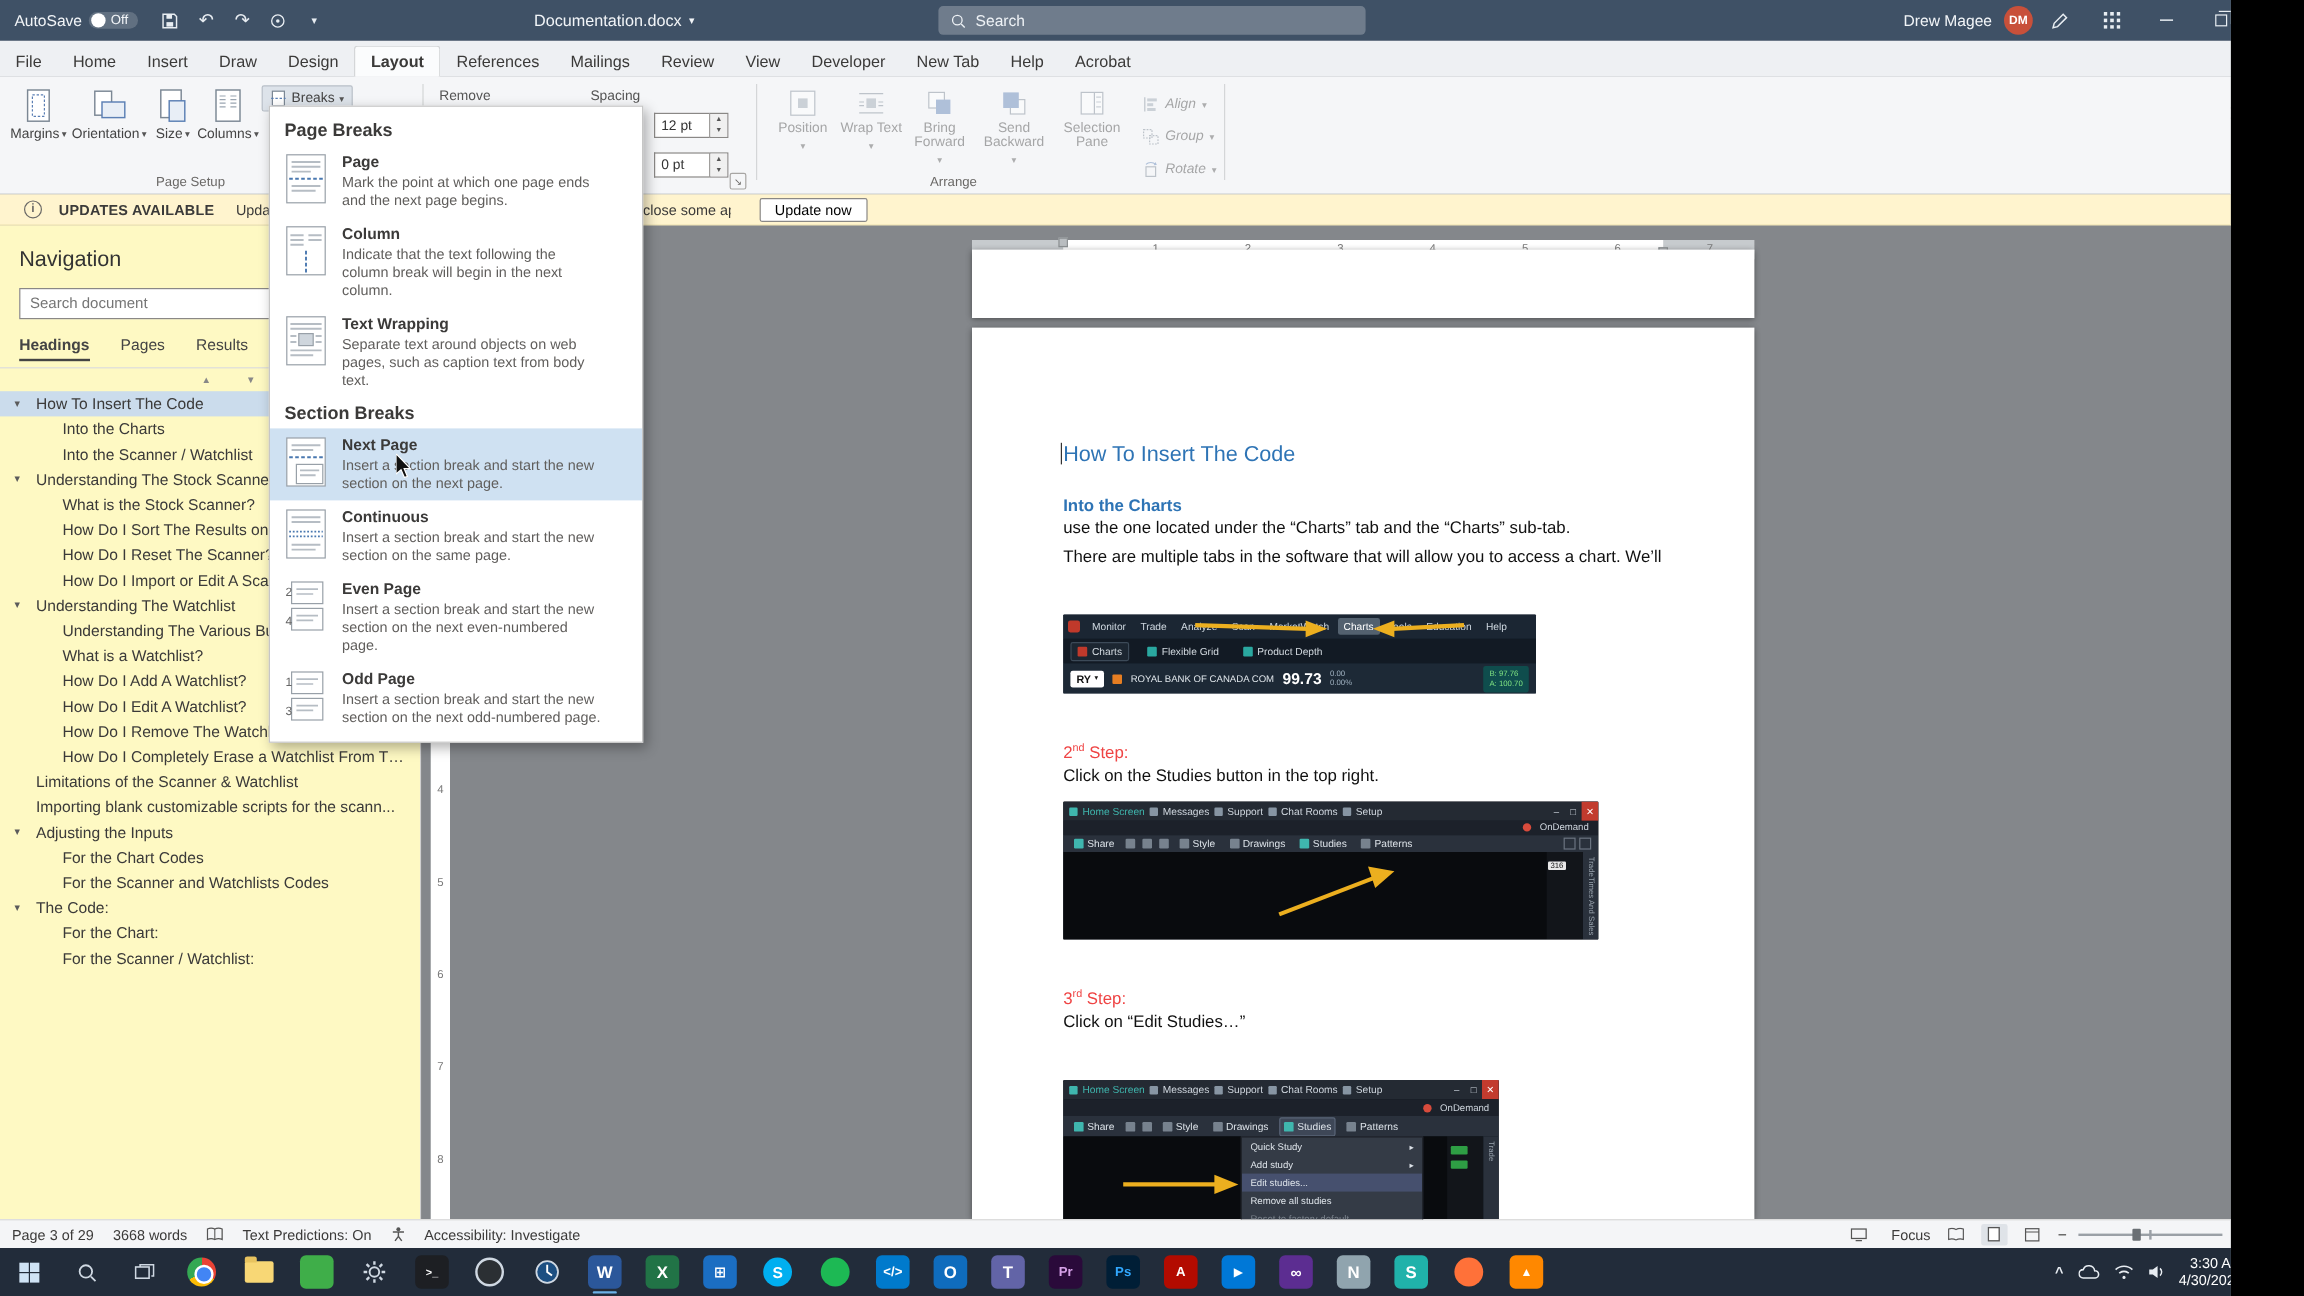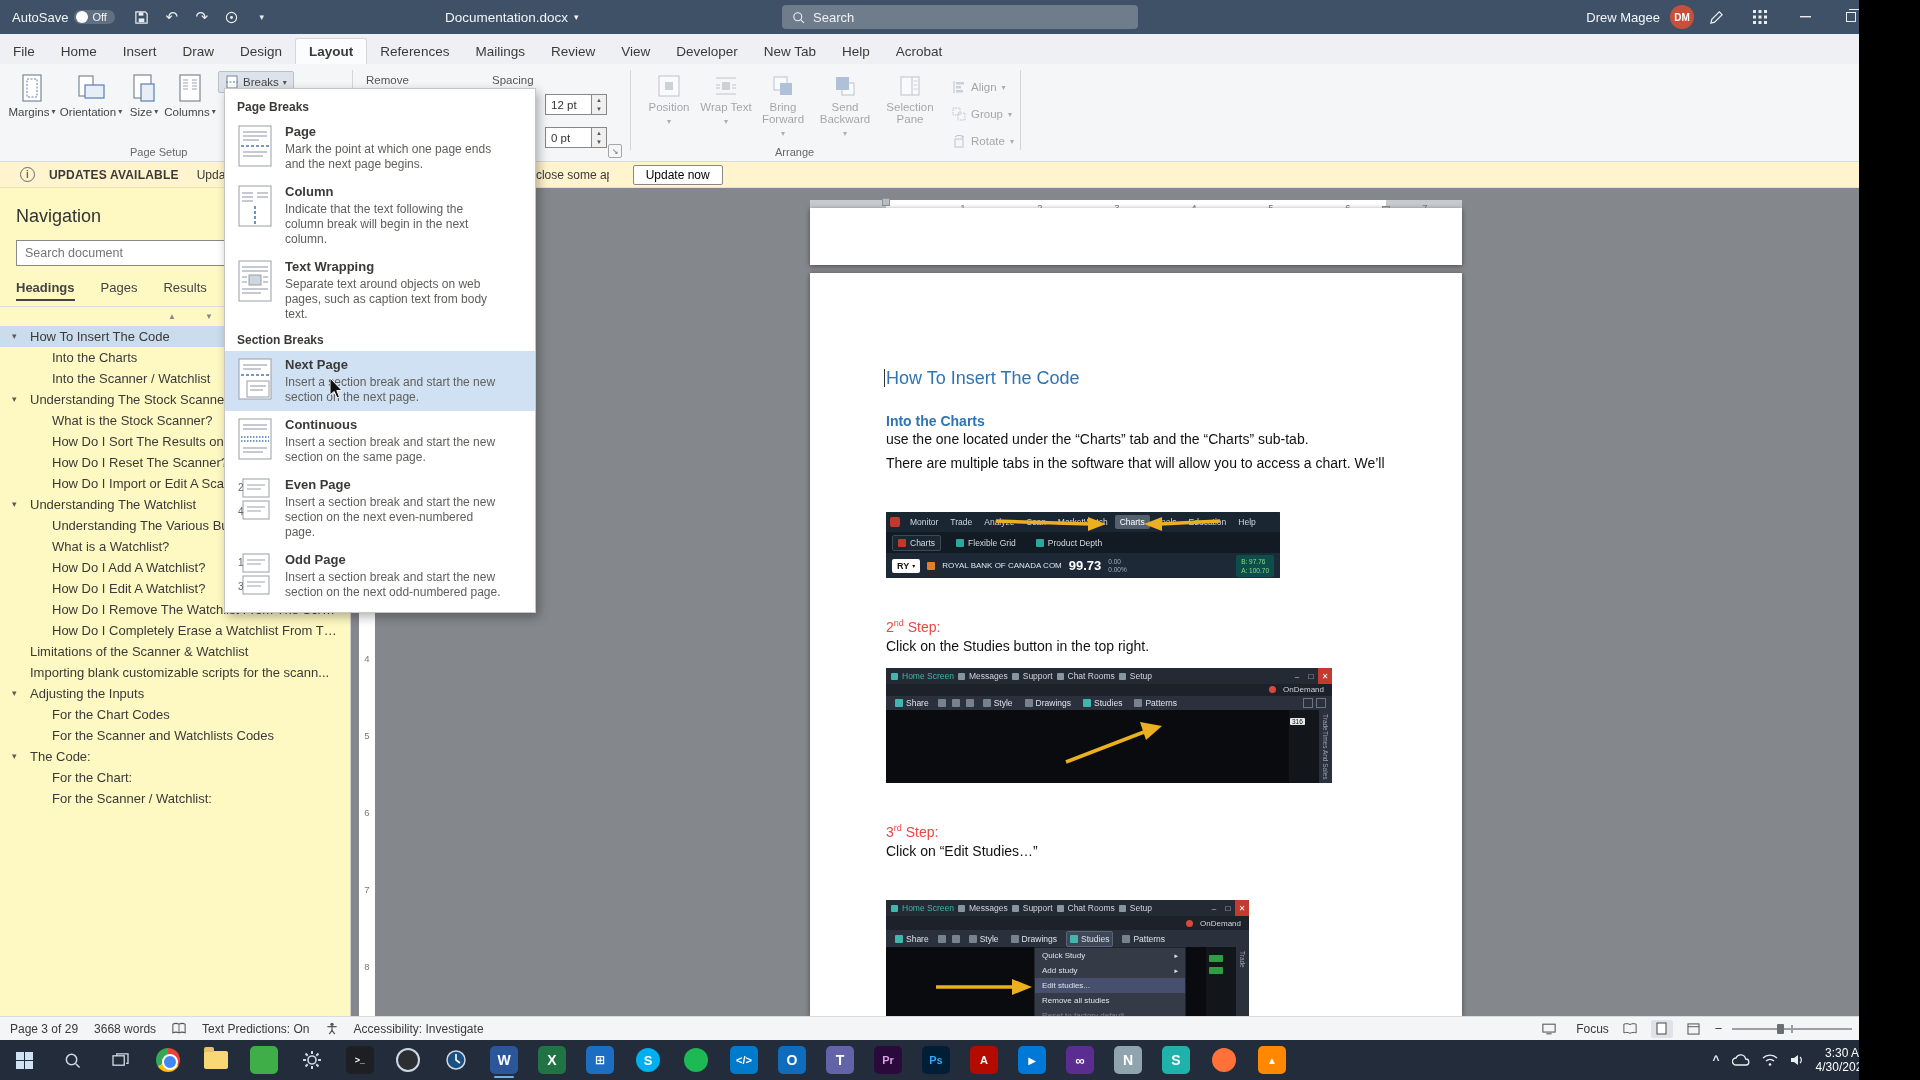--- a/index.html
+++ b/index.html
@@ -39,21 +39,21 @@
 .grp-label{position:absolute;bottom:3px;font-size:11px;color:#6a6866;}
 .dlg{position:absolute;bottom:3px;width:14px;height:14px;border:1px solid #a8a6a4;border-radius:2px;font-size:8px;color:#6a6866;display:flex;align-items:center;justify-content:center;}
 .breaks-btn{position:absolute;left:218px;top:7px;height:22px;display:flex;align-items:center;gap:4px;padding:0 6px;background:#dde3ea;border:1px solid #b9c0c8;border-radius:2px;}
 .col-hdr{position:absolute;top:10px;font-size:11.5px;color:#555;}
 .spin{position:absolute;width:62px;height:21px;display:flex;}
 .spin input{width:46px;height:21px;border:1px solid #8a8886;border-right:none;font-size:11.5px;padding-left:5px;font-family:inherit;color:#333;background:#fff;}
 .spin .btns{width:16px;height:21px;border:1px solid #8a8886;display:flex;flex-direction:column;}
 .spin .btns span{flex:1;font-size:6px;display:flex;align-items:center;justify-content:center;color:#555;background:#f0f0f0;}
 .rbtn-med{position:absolute;top:6px;width:58px;height:76px;display:flex;flex-direction:column;align-items:center;gap:3px;padding-top:4px;text-align:center;line-height:12px;}
 .dim{opacity:.45;}
-.rbtn-row{position:absolute;height:22px;display:flex;align-items:center;gap:5px;font-size:11.5px;}
+.rbtn-row{position:absolute;height:22px;display:flex;align-items:center;gap:5px;font-size:11.5px;font-style:italic;}
 
 
 .msgbar{position:absolute;left:0;top:162px;width:1920px;height:26px;background:#fff4ce;display:flex;align-items:center;font-size:12px;color:#3b3a39;border-bottom:1px solid #efe3b3;}
 .mb-ico{width:15px;height:15px;border-radius:50%;border:1.5px solid #6a6866;color:#6a6866;font-size:10px;display:flex;align-items:center;justify-content:center;margin:0 14px 0 20px;font-weight:bold;}
 .mb-badge{font-weight:bold;margin-right:18px;letter-spacing:.2px;}
 .mb-btn{margin-left:24px;background:#fff;border:1px solid #8a8886;padding:2px 12px;font-size:12px;border-radius:2px;}
 .mb-close{margin-left:auto;margin-right:16px;font-size:13px;color:#555;}
 
 
 .main{position:absolute;left:0;top:188px;width:1920px;height:828px;}
@@ -148,21 +148,21 @@
 .fside{width:13px;background:#2a313c;display:flex;flex-direction:column;align-items:center;justify-content:space-between;padding:4px 0;}
 .vtext{writing-mode:vertical-rl;font-size:6.5px;color:#9aa4ae;}
 .fdd{position:absolute;left:148px;top:0;width:152px;background:#343b46;border:1px solid #20242b;z-index:2;font-size:8px;color:#dde3e9;}
 .ddrow{height:15px;display:flex;align-items:center;padding:0 7px;}
 .ddrow .sub{margin-left:auto;font-size:7px;}
 .ddrow.hl{background:#46506e;}
 .ddrow.dis{color:#7a828c;}
 
 
 .breaks-menu{position:absolute;left:224px;top:88px;width:312px;background:#fff;border:1px solid #c6c6c6;box-shadow:3px 4px 10px rgba(0,0,0,.3);padding:6px 0;z-index:50;}
-.bm-hdr{font-size:12px;font-weight:bold;color:#3b3a39;padding:5px 12px 4px 12px;}
+.bm-hdr{font-size:15px;font-weight:bold;color:#3b3a39;padding:5px 12px 4px 12px;}
 .bm-item{display:flex;gap:12px;padding:6px 10px 6px 12px;min-height:60px;align-items:flex-start;}
 .bm-item.hl{background:#cfe1f2;}
 .bm-title{font-size:13px;font-weight:600;color:#3b3a39;line-height:16px;}
 .bm-desc{font-size:12px;color:#605e5c;line-height:15px;max-width:220px;margin-top:2px;}
 .cursor-arrow{position:absolute;left:330px;top:378px;z-index:60;}
 
 
 .statusbar{position:absolute;left:0;top:1016px;width:1920px;height:24px;background:#f4f5f7;border-top:1px solid #dcdcdc;display:flex;align-items:center;font-size:12px;color:#3b3a39;}
 .sb-left{display:flex;align-items:center;gap:16px;padding-left:10px;}
 .sb-right{margin-left:auto;display:flex;align-items:center;gap:10px;padding-right:10px;}

